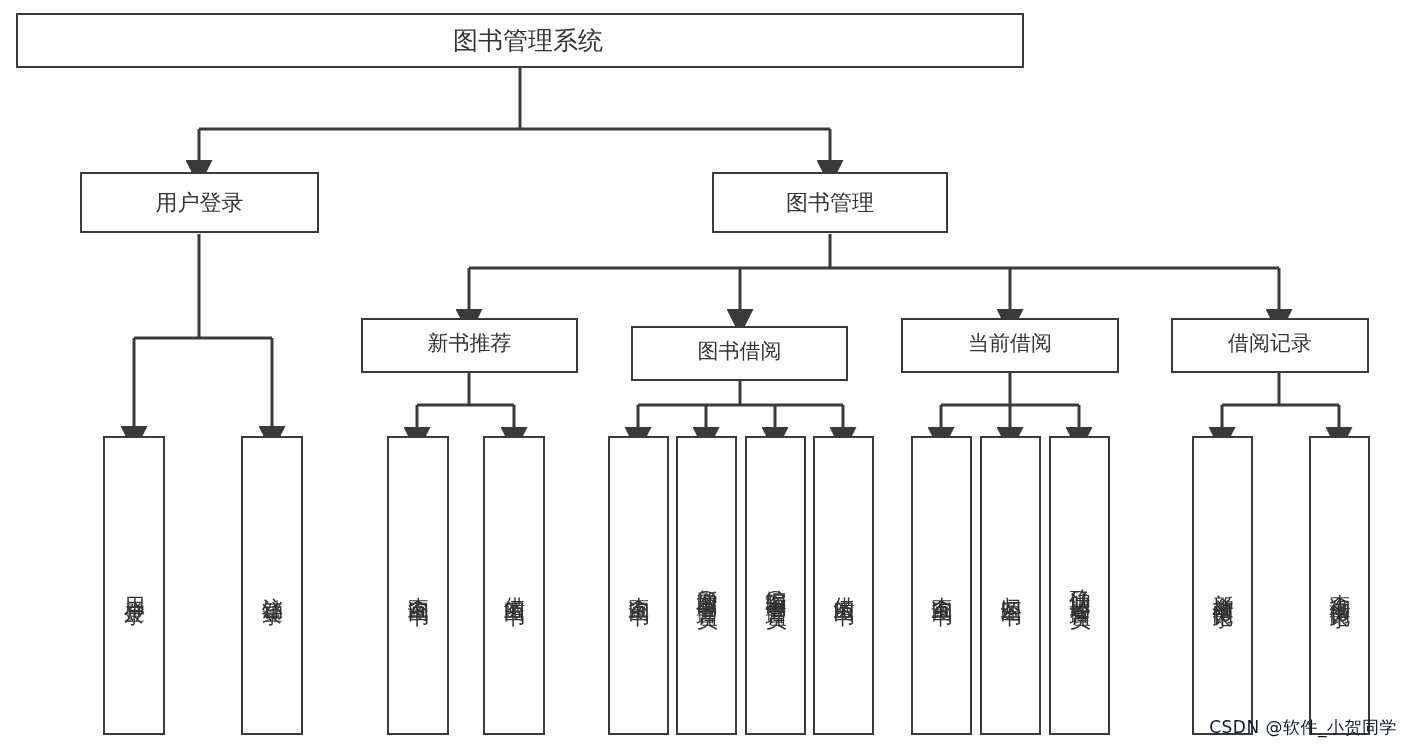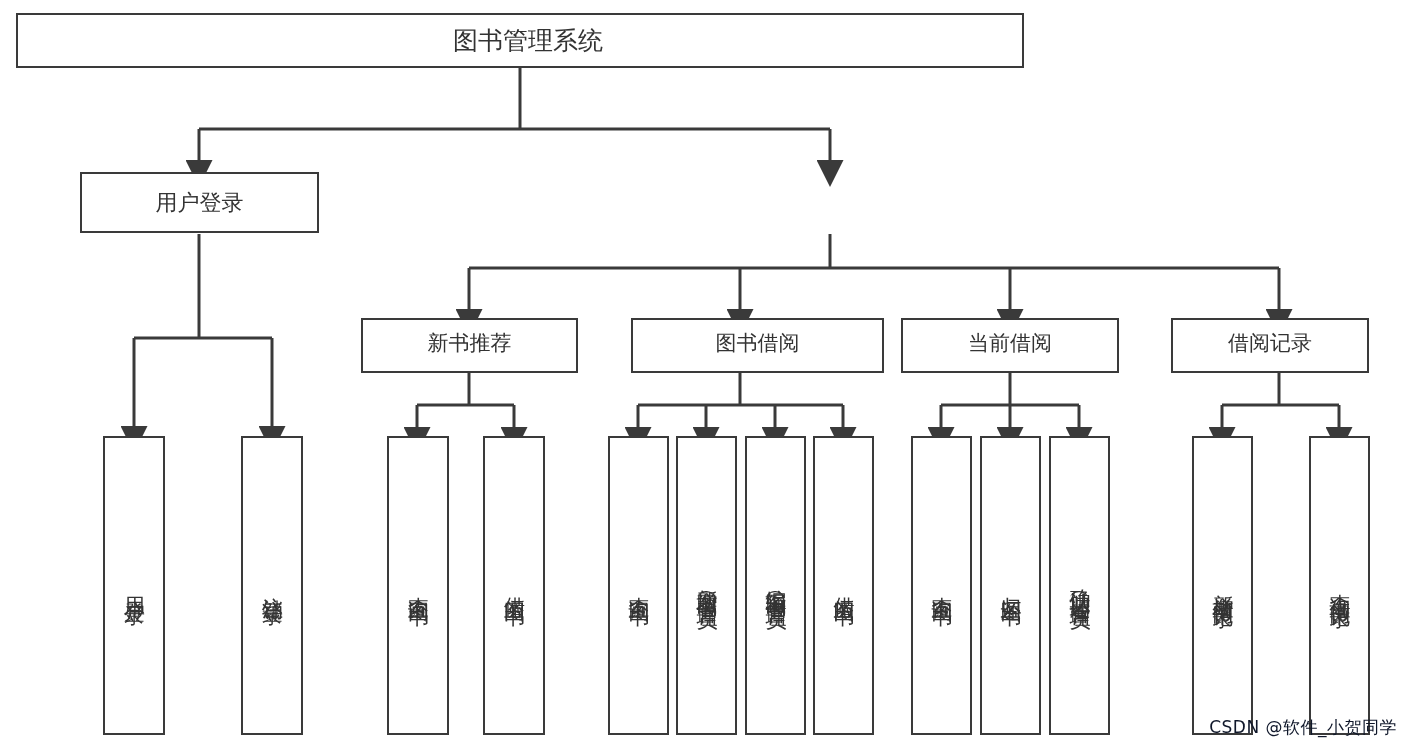--- a/index.html
+++ b/index.html
@@ -128,25 +128,28 @@
     </g>
   </svg>
 
   <div class="node root" style="left:16px; top:13px; width:1008px; height:55px;">
     <span>图书管理系统</span>
   </div>
 
   <div class="node level1" style="left:80px; top:172px; width:239px; height:61px;">
     <span>用户登录</span>
   </div>
+  <div class="node level1" style="left:712px; top:172px; width:236px; height:61px;">
+    <span>图书管理</span>
+  </div>
 
   <div class="node level2" style="left:361px; top:318px; width:217px; height:55px;">
     <span>新书推荐</span>
   </div>
-  <div class="node level2" style="left:631px; top:318px; width:253px; height:55px;">
+  <div class="node level2" style="left:631px; top:326px; width:217px; height:55px;">
     <span>图书借阅</span>
   </div>
   <div class="node level2" style="left:901px; top:318px; width:218px; height:55px;">
     <span>当前借阅</span>
   </div>
   <div class="node level2" style="left:1171px; top:318px; width:198px; height:55px;">
     <span>借阅记录</span>
   </div>
 
   <div class="node leaf" style="left:103px; top:436px; width:62px; height:299px;">

